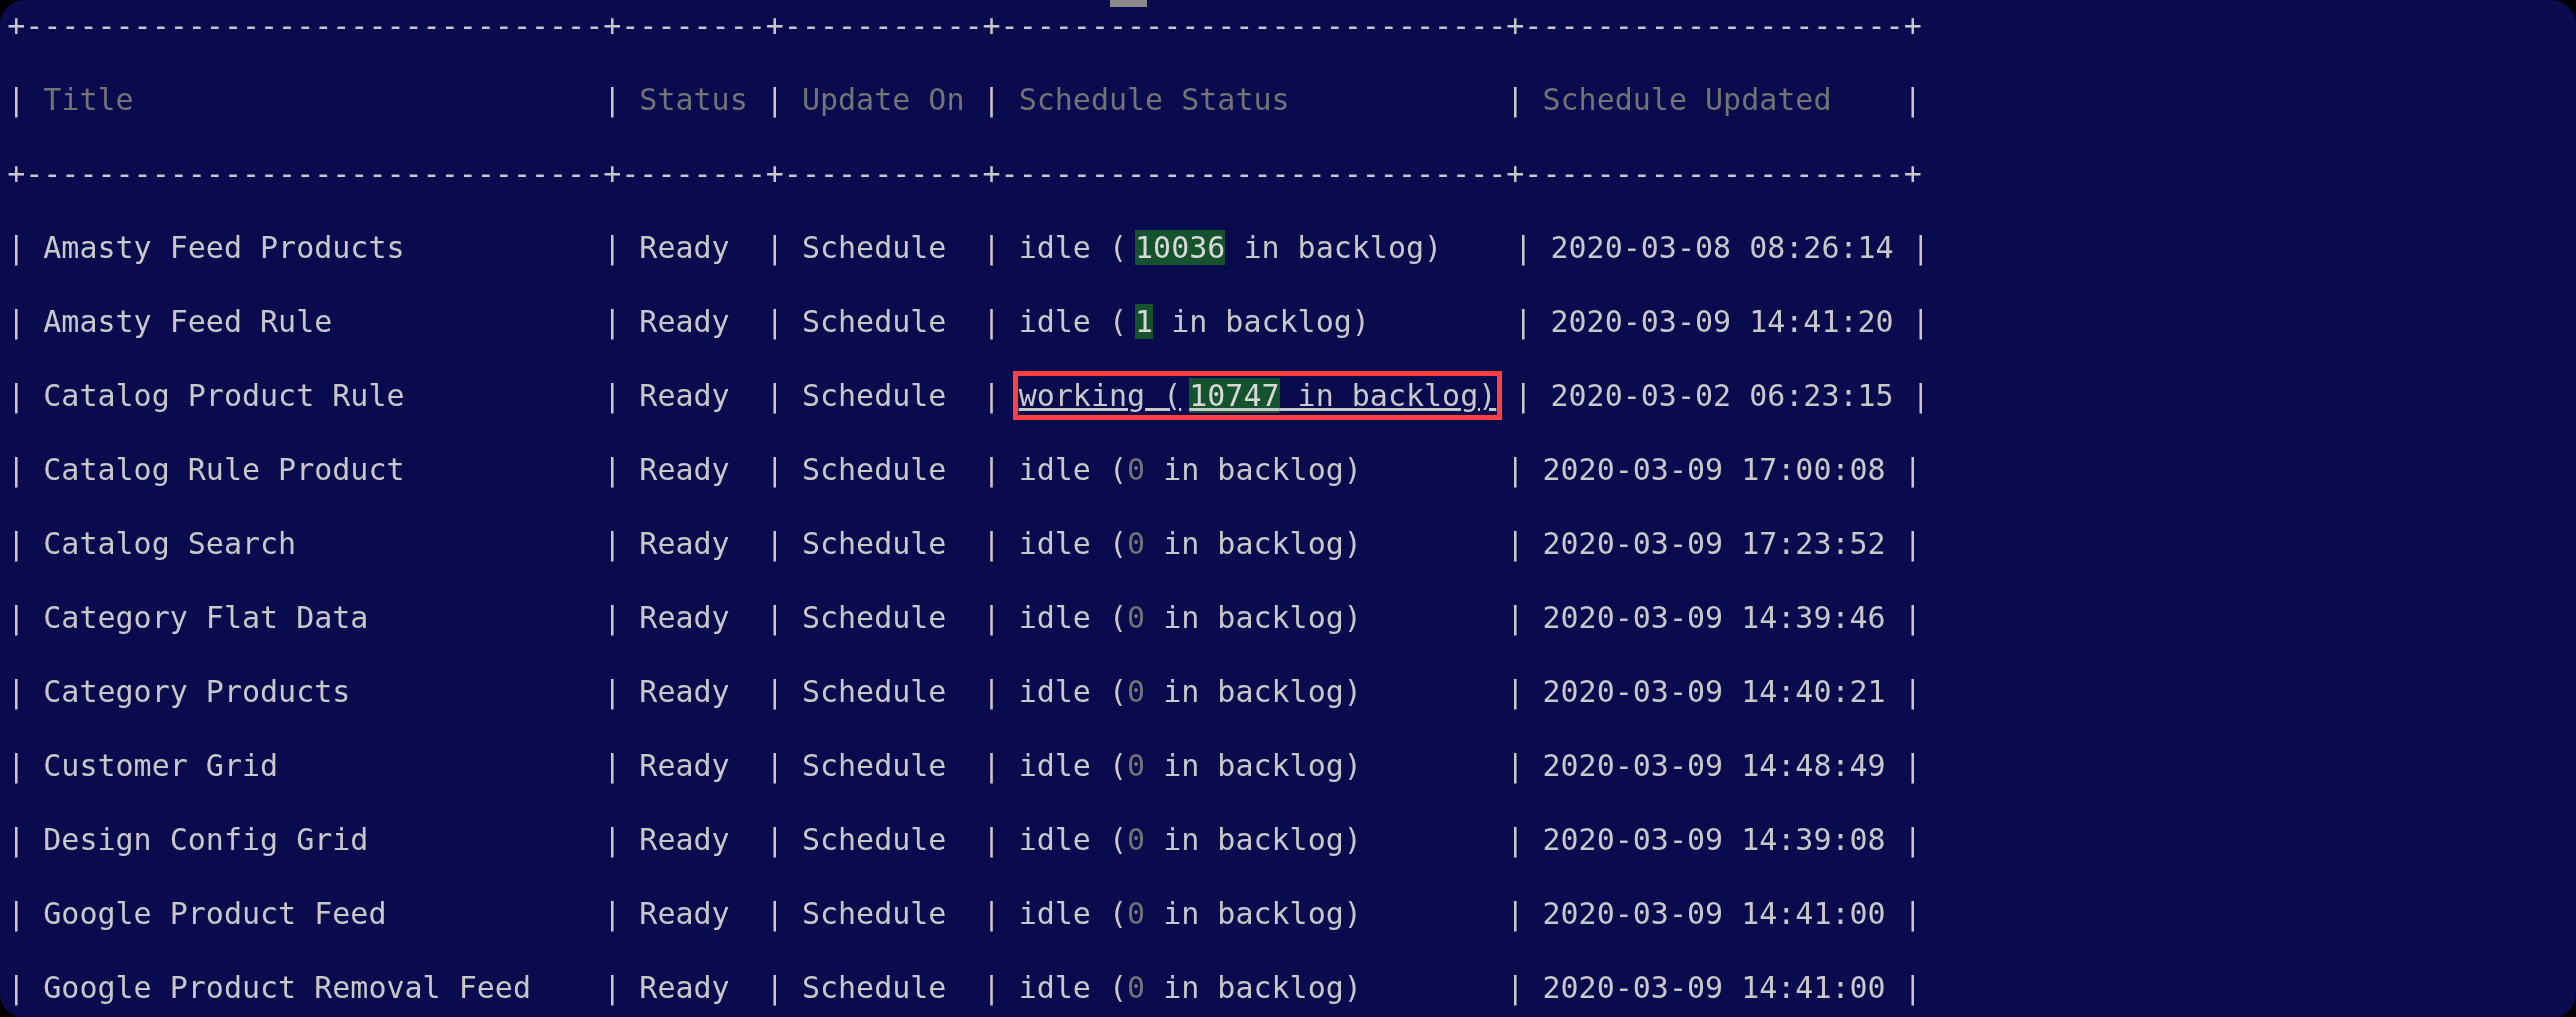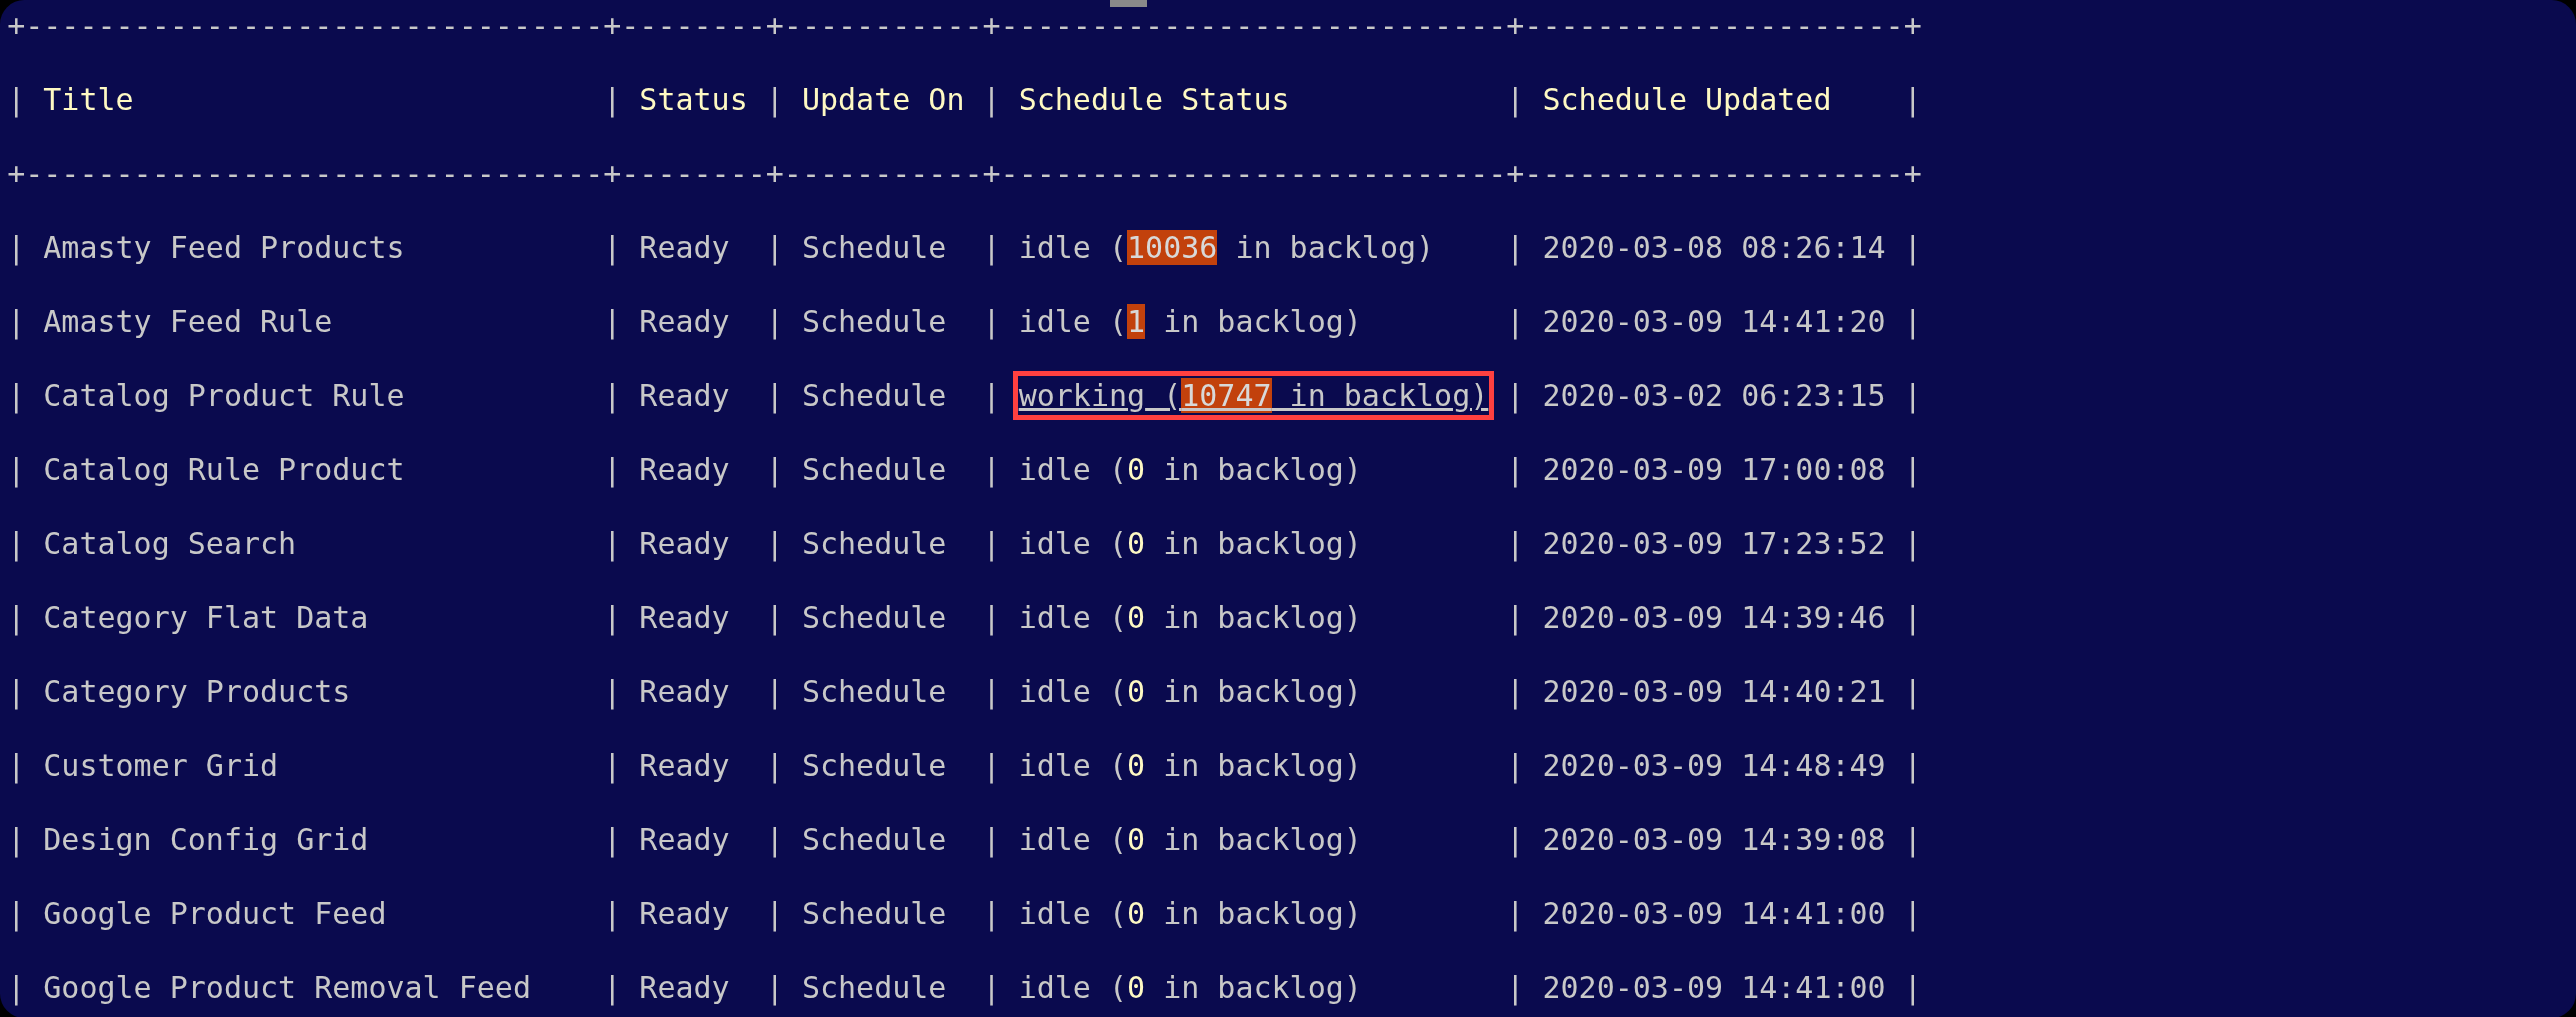--- a/index.html
+++ b/index.html
@@ -23,23 +23,23 @@
     font-family:"DejaVu Sans Mono","Liberation Mono",monospace;
     font-size:30px;
     line-height:37px;
     letter-spacing:0px;
     color:#c8c8c8;
     white-space:pre;
     -webkit-font-smoothing:none;
   }
   .row{display:block;height:37px;white-space:pre;}
   .brd{color:#c8c8c8;}
-  .grn{color:#fef9c3;}
+  .grn{color:#737373;}
   .wht{color:#c8c8c8;}
-  .hl{background:#c2410c;color:#d8d8d8;}
+  .hl{background:#14532d;color:#d8d8d8;margin-left:8px;}
   .boxed{
     position:relative;
     outline:5px solid #ff4040;
     outline-offset:1.4px;
     display:inline-block;
     text-decoration:underline;
   }
   .cursorbar{
     position:absolute;
     left:1110px;top:0px;

